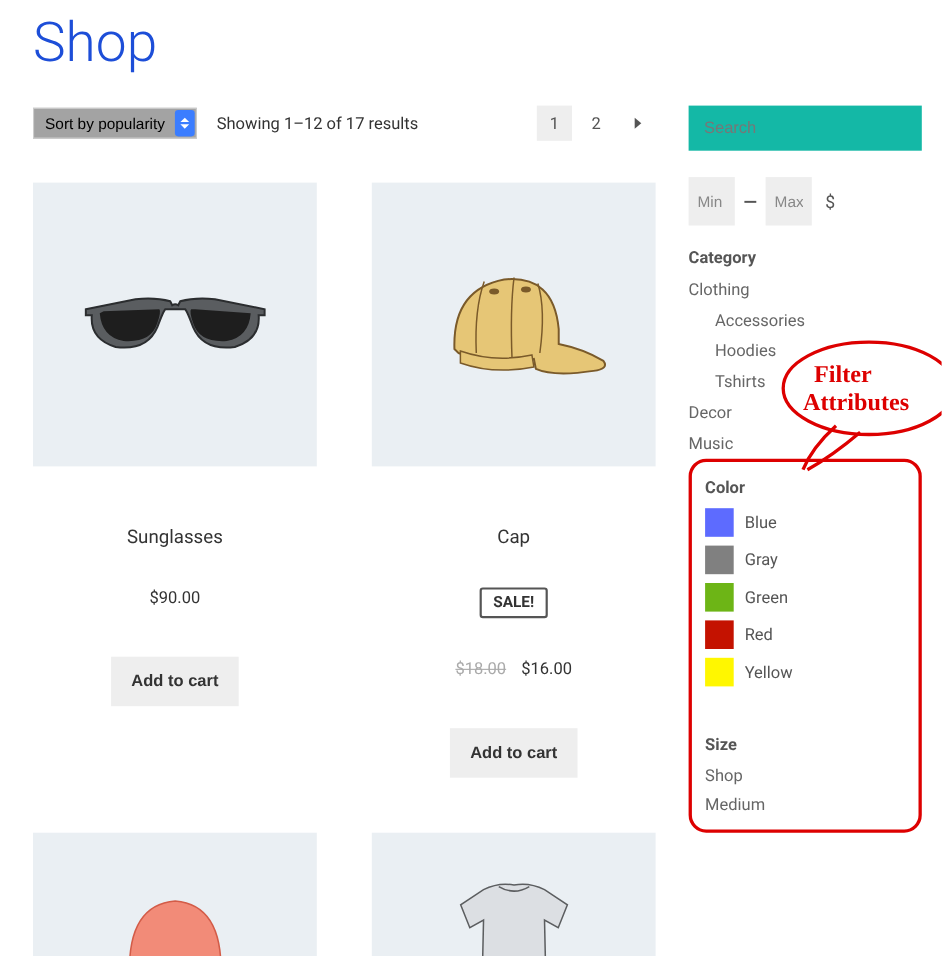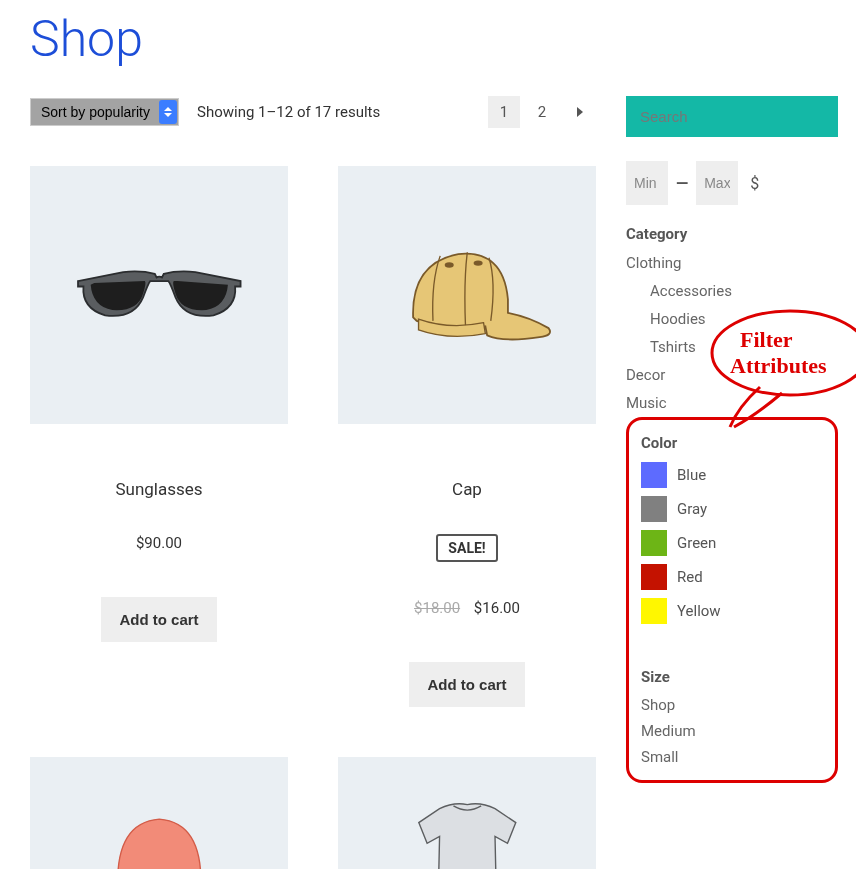--- a/index.html
+++ b/index.html
@@ -352,19 +352,18 @@
             <span class="swatch" style="background:#fff700"></span>
             <span>Yellow</span>
           </li>
         </ul>
 
         <div class="size-block">
           <div class="filter-heading">Size</div>
           <ul class="size-list">
             <li>Shop</li>
             <li>Medium</li>
-            <li>Small</li>
           </ul>
         </div>
       </div>
     </div>
   </aside>
 </div>
 
 </body></html>

